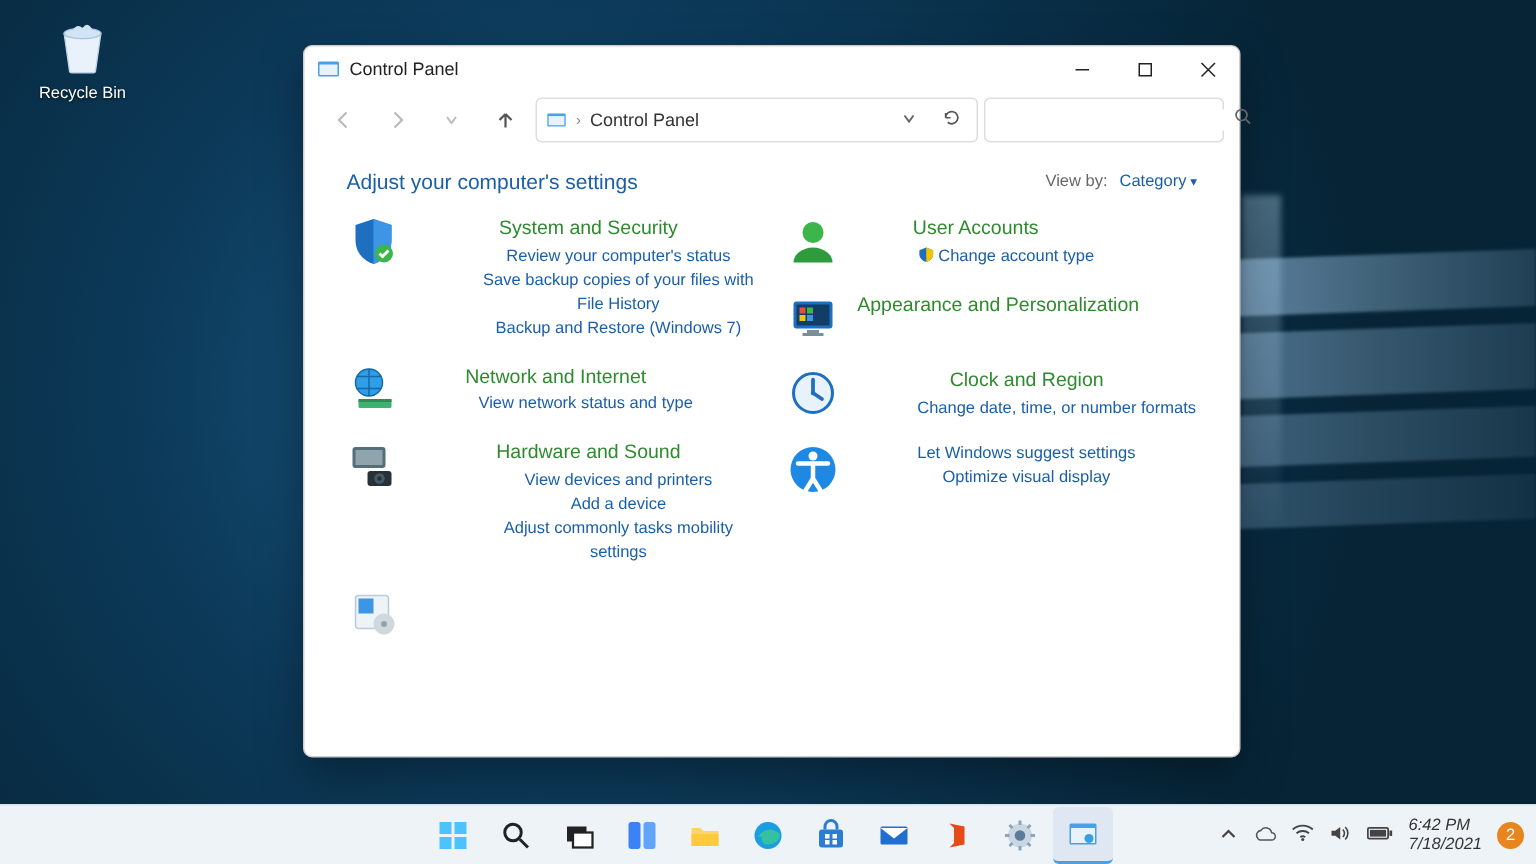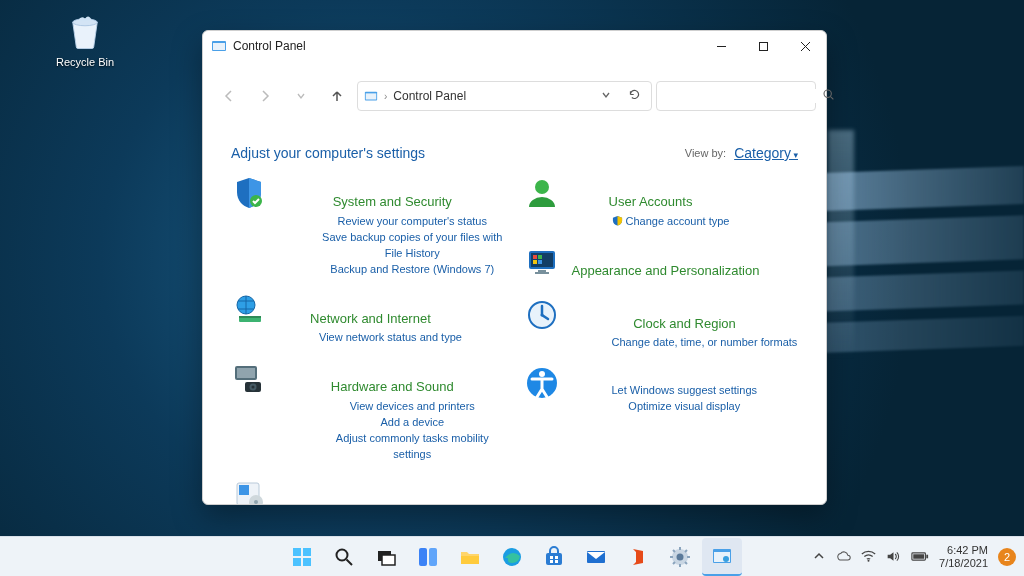--- a/index.html
+++ b/index.html
@@ -9,28 +9,28 @@
     background: radial-gradient(circle at 35% 45%, #1a5c86 0%, #0c3a5a 35%, #062436 75%);
   }
   
   .shaft { position: absolute; background: linear-gradient(90deg, rgba(180,220,255,0.55), rgba(180,220,255,0.15)); filter: blur(1px); }
   .shaft.a { right: 0; top: 170px; width: 230px; height: 38px; transform: skewY(-2deg); }
   .shaft.b { right: 0; top: 220px; width: 270px; height: 44px; transform: skewY(-2deg); opacity:.9;}
   .shaft.c { right: 0; top: 275px; width: 260px; height: 34px; transform: skewY(-2deg); opacity:.7;}
   .shaft.d { right: 0; top: 320px; width: 240px; height: 30px; transform: skewY(-2deg); opacity:.5;}
   .shaft.v { right: 170px; top: 130px; width: 26px; height: 230px; background: linear-gradient(180deg, rgba(200,235,255,.35), rgba(200,235,255,0)); filter: blur(2px);}
   
-  .desk-icon { position: absolute; left: 20px; top: 10px; width: 70px; text-align: center; color: #fff; font-size: 11px; text-shadow: 0 1px 2px rgba(0,0,0,.8); cursor: pointer; margin-left: 30px; }
+  .desk-icon { position: absolute; left: 20px; top: 10px; width: 70px; text-align: center; color: #fff; font-size: 11px; text-shadow: 0 1px 2px rgba(0,0,0,.8); cursor: pointer; }
   .bin-svg { width: 42px; height: 42px; margin: 0 auto 4px; display: block; }
   
   .window {
     position: absolute; left: 202px; top: 30px; width: 625px; height: 475px;
     background: #fff; border: 1px solid #cfcfcf; border-radius: 6px;
     box-shadow: 0 12px 30px rgba(0,0,0,.35);
-    display: flex; flex-direction: column; gap: 16px;
+    display: flex; flex-direction: column;
   }
   .titlebar { height: 30px; display: flex; align-items: center; padding: 0 0 0 8px; }
   .titlebar .ico { width: 16px; height: 16px; margin-right: 6px; }
   .titlebar .title { font-size: 12px; color: #222; flex: 0 0 auto; }
   .titlebar .spacer { flex: 1; }
   .winbtn { width: 42px; height: 30px; display:flex; align-items:center; justify-content:center; cursor:pointer; }
   .winbtn svg { width: 11px; height: 11px; }
   
   .navrow { height: 38px; display:flex; align-items:center; gap:4px; padding: 0 10px; }
   .navbtn { width:32px; height:32px; display:flex; align-items:center; justify-content:center; color:#555; cursor:pointer; border-radius:4px;}
@@ -43,39 +43,39 @@
   .searchbox input { border:none; outline:none; flex:1; font-size:12px; }
   .searchbox .sicon { color:#666; }
   .caret { display:inline-block; width:1px; height:16px; background:#222; animation:blink 1s steps(1) infinite; margin-left:2px;}
   @keyframes blink { 50% { opacity:0; } }
   
   .content { flex:1; padding: 14px 28px 10px; overflow:hidden;text-align:center; }
   .toprow { display:flex; align-items:center; margin-bottom: 14px;}
   .headline { color:#1a5fa8; font-size:14px; }
   .toprow .grow { flex:1; }
   .viewby { font-size:11px; color:#666; margin-right:8px;}
-  .viewby-val { font-size:14px; color:#1a5fa8; cursor:pointer;text-decoration:underline;}
+  .viewby-val { font-size:11px; color:#1a5fa8; cursor:pointer;}
   .viewby-val::after { content:" ▾"; font-size:9px; color:#1a5fa8;}
   .cols { display:flex; gap: 18px; }
   .col { flex:1; }
   .cat { display:flex; gap:12px; margin-bottom: 14px; }
   .cat .cicon { width:36px; height:36px; flex:0 0 36px; }
-  .cat .txt { font-size:11px; line-height:1.45;margin-top:18px; }
+  .cat .txt { font-size:11px; line-height:1.45; }
   .cat .ctitle { color:#2f8a2f; font-size:13px; display:block; margin-bottom:2px; cursor:pointer; }
   .cat .clink { color:#1a5fa8; display:block; cursor:pointer;padding-left:40px; }
   .shield-mini { display:inline-block; width:11px; height:11px; margin-right:3px; vertical-align:-1px; }
   
   .taskbar { position:absolute; left:0; right:0; bottom:0; height:40px; background:#eef3f8; border-top:1px solid #d9e1ea; display:flex; align-items:center; }
   .tb-center { position:absolute; left:50%; transform:translateX(-50%); top:0; height:40px; display:flex; align-items:center; gap:2px;}
   .tb-item { width:40px; height:38px; display:flex; align-items:center; justify-content:center; cursor:pointer; border-radius:4px;}
   .tb-item.active { background:#dfe7f2; border-bottom:2px solid #4aa0e8; height:38px;}
   .tb-item svg, .tb-item .emoji { width:22px; height:22px; font-size:18px; line-height:1; }
   .tray { position:absolute; right:8px; top:0; height:40px; display:flex; align-items:center; gap:10px; font-size:11px; color:#333;}
   .tray .icn { cursor:pointer; color:#444; }
-  .tray .clock { text-align:right; line-height:1.15; cursor:pointer;}
+  .tray .clock { line-height:1.15; cursor:pointer;font-style:italic;}
   .badge { width:18px; height:18px; border-radius:50%; background:#e8851c; color:#fff; font-size:11px; display:flex; align-items:center; justify-content:center; cursor:pointer;}
 </style>
 </head>
 <body>
 
 <div class="desktop">
   <div class="shaft v"></div>
   <div class="shaft a"></div>
   <div class="shaft b"></div>
   <div class="shaft c"></div>

